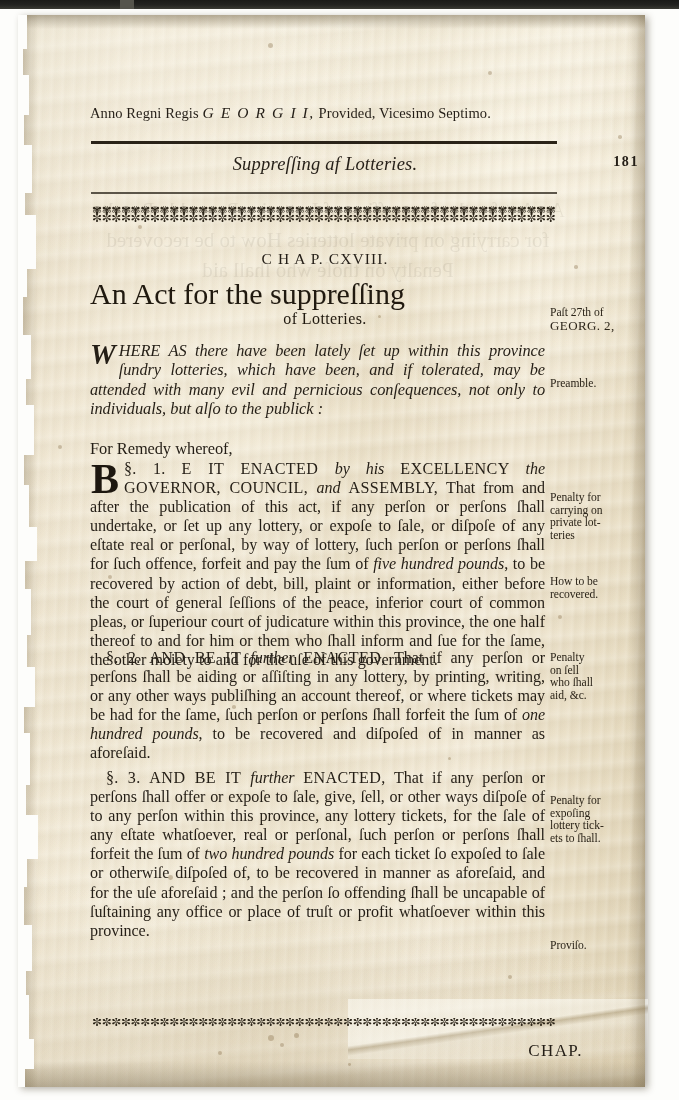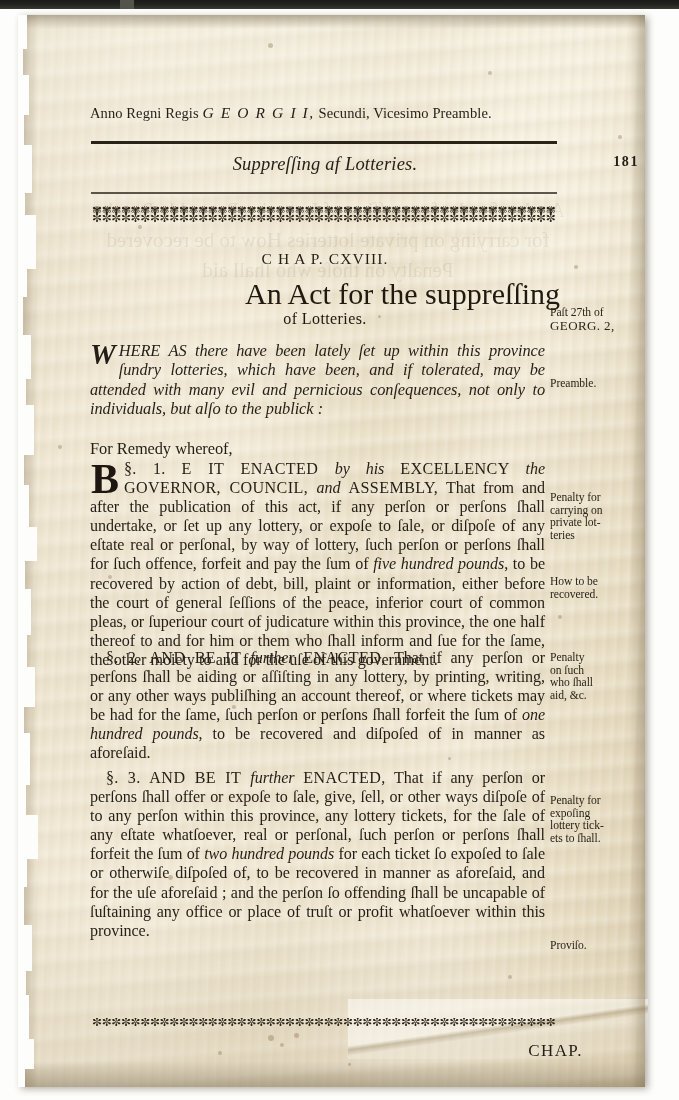--- a/index.html
+++ b/index.html
@@ -221,21 +221,21 @@
     text-align: center;
     font-size: 15.5px;
     letter-spacing: 1.1px;
     color: #241e17;
   }
 
   .act-title {
     position: absolute;
     left: 72px; top: 262px;
     width: 470px;
-    text-align: right;
+    text-align: left;
     font-size: 30px;
     line-height: 34px;
     color: #20190f;
   }
   .act-title-2 {
     position: absolute;
     left: 72px; top: 295px;
     width: 470px;
     text-align: center;
     font-size: 16px;
@@ -374,21 +374,21 @@
         <i style="top:980px;height:44px;width:11px"></i>
         <i style="top:1024px;height:30px;width:16px"></i>
         <i style="top:1054px;height:18px;width:7px"></i>
       </div>
 
     <div class="page-content">
 
       <div class="running-head">
         <span>Anno Regni Regis</span>
         <span class="lg">G E O R G I I,</span>
-        <span>Secundi, Vicesimo Preamble.</span>
+        <span>Provided, Vicesimo Septimo.</span>
       </div>
 
       <div class="rule rule-1"></div>
 
       <div class="short-title-row">
         <span class="short-title">Suppreſſing af Lotteries.</span>
       </div>
       <div class="folio">181</div>
 
       <div class="rule rule-2"></div>
@@ -412,21 +412,21 @@
         <div>carrying on</div>
         <div>private lot-</div>
         <div>teries</div>
       </div>
       <div class="sidenote" style="top:561px">
         <div>How to be</div>
         <div>recovered.</div>
       </div>
       <div class="sidenote" style="top:637px">
         <div>Penalty</div>
-        <div>on ſuch</div>
+        <div>on ſell</div>
         <div>who ſhall</div>
         <div>aid, &amp;c.</div>
       </div>
       <div class="sidenote" style="top:780px">
         <div>Penalty for</div>
         <div>expoſing</div>
         <div>lottery tick-</div>
         <div>ets to ſhall.</div>
       </div>
       <div class="sidenote" style="top:925px">Proviſo.</div>

